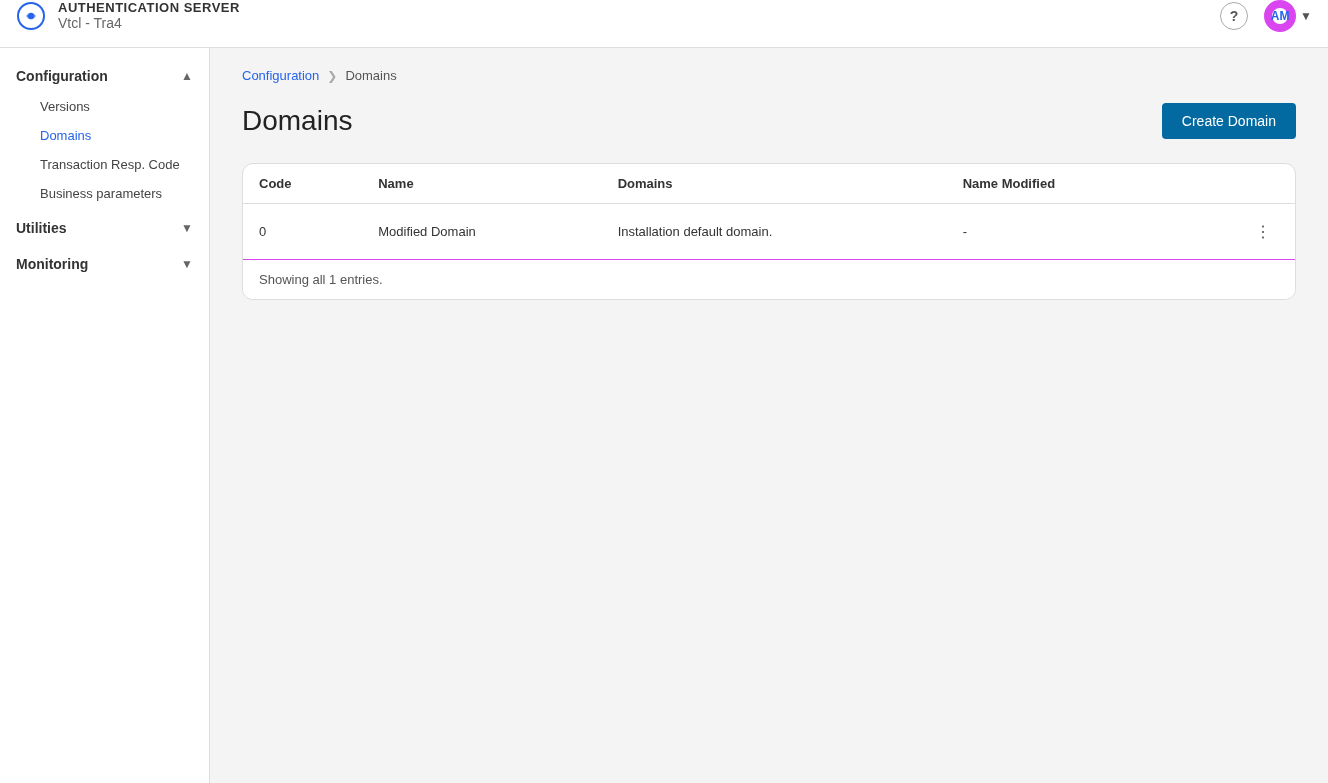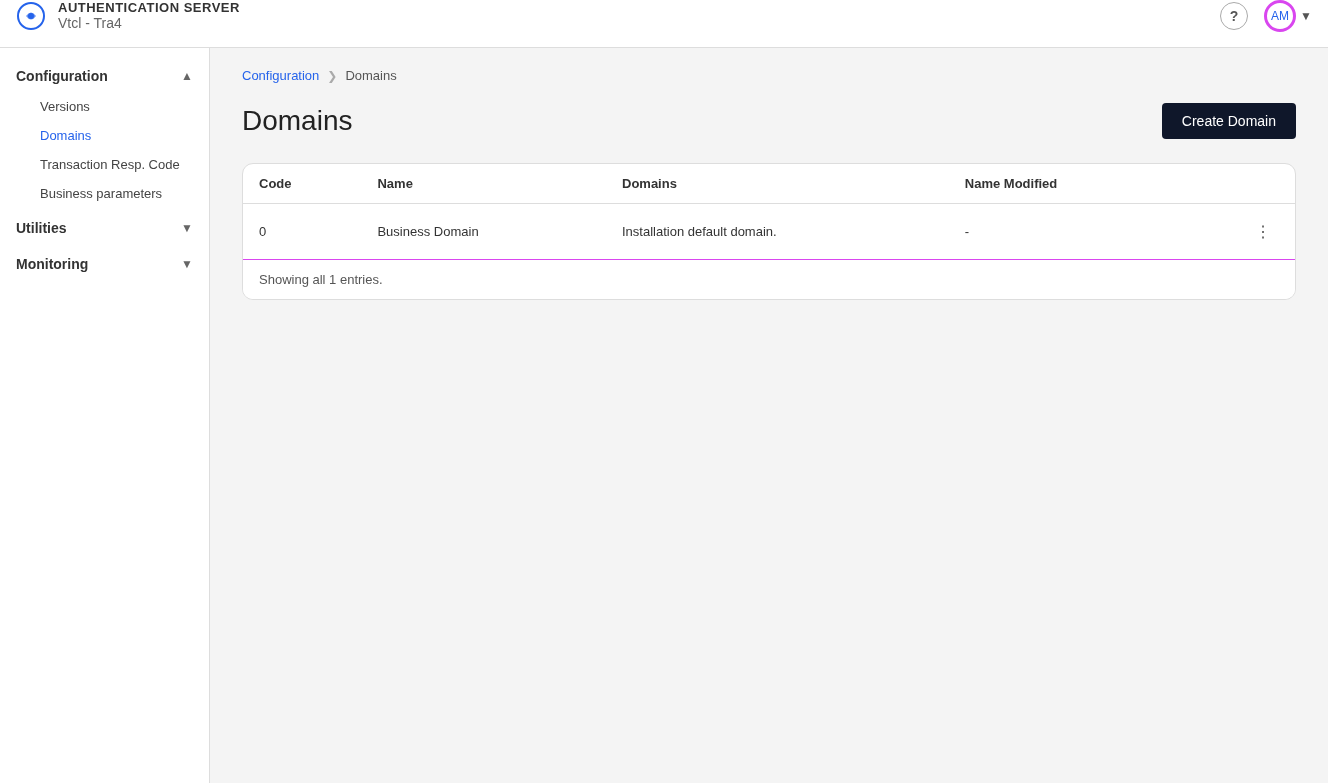--- a/index.html
+++ b/index.html
@@ -59,26 +59,26 @@
     .user-badge {
       display: flex;
       align-items: center;
       gap: 4px;
       cursor: pointer;
     }
     .user-avatar {
       width: 32px;
       height: 32px;
       border-radius: 50%;
-      border: 3px solid #d946ef;
+      border: 8px solid #d946ef;
       display: flex;
       align-items: center;
       justify-content: center;
       font-size: 12px;
-      font-weight: normal;
+      font-weight: bold;
       color: #2563eb;
       background: #fff;
     }
     .chevron-down {
       font-size: 12px;
       color: #555;
     }
 
     
     .layout {
@@ -157,21 +157,21 @@
       align-items: center;
       justify-content: space-between;
       margin-bottom: 24px;
     }
     .page-title {
       font-size: 28px;
       font-weight: 400;
       color: #222;
     }
     .create-btn {
-      background: #0f172a;
+      background: #0369a1;
       color: #fff;
       border: none;
       padding: 10px 20px;
       border-radius: 4px;
       font-size: 14px;
       font-weight: 500;
       cursor: pointer;
     }
 
     
@@ -302,21 +302,21 @@
             <th>Code</th>
             <th>Name</th>
             <th>Domains</th>
             <th>Name Modified</th>
             <th></th>
           </tr>
         </thead>
         <tbody>
           <tr class="table-row">
             <td>0</td>
-            <td>Business Domain</td>
+            <td>Modified Domain</td>
             <td>Installation default domain.</td>
             <td>-</td>
             <td class="table-actions-cell">
               <button class="actions-btn">⋮</button>
             </td>
           </tr>
         </tbody>
       </table>
       <div class="table-footer">Showing all 1 entries.</div>
     </div>

